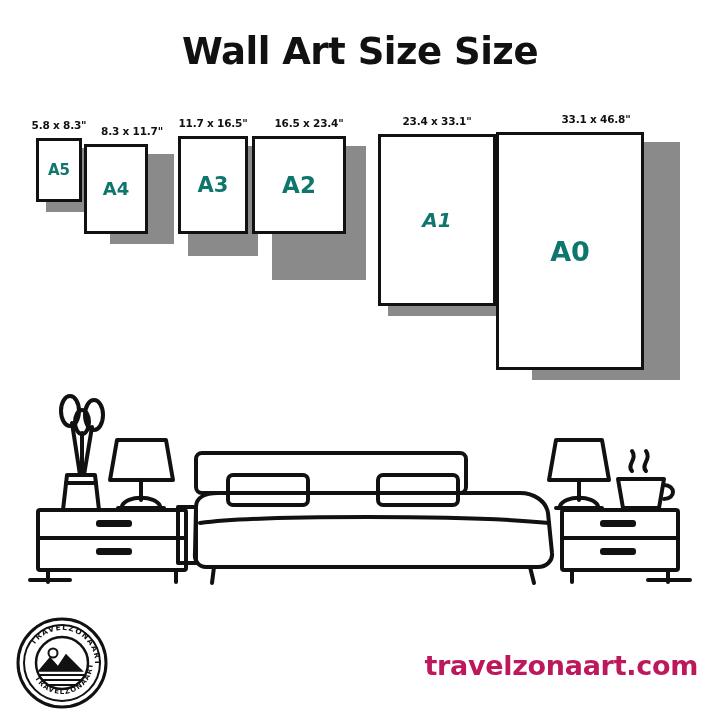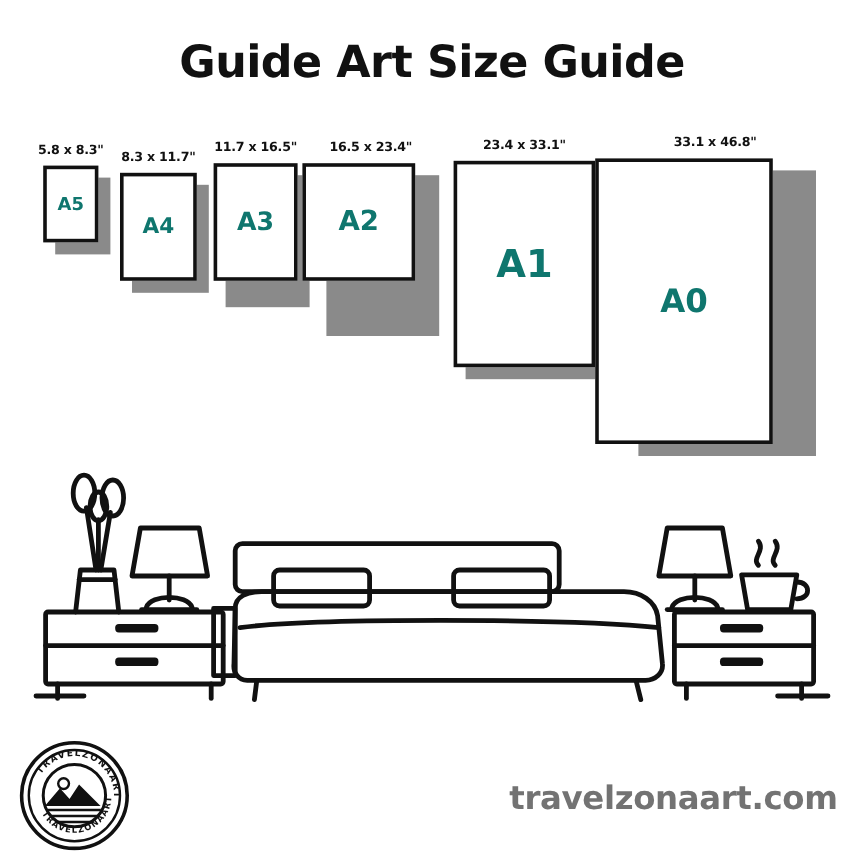--- a/index.html
+++ b/index.html
@@ -96,43 +96,43 @@
     top: 12px;
     width: 92px;
     height: 92px;
   }
   #site {
     position: absolute;
     right: 22px;
     top: 45px;
     font-size: 27px;
     font-weight: 700;
-    color: #737373;
+    color: #be185d;
     letter-spacing: -0.3px;
   }
 </style>
 </head>
 <body>
 
 <div id="stage">
 
-  <div id="title">Guide Art Size Guide</div>
+  <div id="title">Wall Art Size Size</div>
 
   <div id="frames">
       <div class="frame-group" style="left: 0px; top: 0px;">
         <div class="frame-dim" style="left: 24px; top: 119px; width: 70px;">5.8 x 8.3"</div>
         <div class="frame-shadow" style="left: 46px; top: 148px; width: 46px; height: 64px;"></div>
         <div class="frame-box" style="left: 36px; top: 138px; width: 46px; height: 64px;">
           <span class="frame-label" style="font-size: 15px;">A5</span>
         </div>
       </div>
       <div class="frame-group" style="left: 0px; top: 0px;">
         <div class="frame-dim" style="left: 88px; top: 125px; width: 88px;">8.3 x 11.7"</div>
         <div class="frame-shadow" style="left: 110px; top: 154px; width: 64px; height: 90px;"></div>
-        <div class="frame-box" style="left: 100px; top: 144px; width: 64px; height: 90px;">
+        <div class="frame-box" style="left: 84px; top: 144px; width: 64px; height: 90px;">
           <span class="frame-label" style="font-size: 18px;">A4</span>
         </div>
       </div>
       <div class="frame-group" style="left: 0px; top: 0px;">
         <div class="frame-dim" style="left: 166px; top: 117px; width: 94px;">11.7 x 16.5"</div>
         <div class="frame-shadow" style="left: 188px; top: 146px; width: 70px; height: 110px;"></div>
         <div class="frame-box" style="left: 178px; top: 136px; width: 70px; height: 98px;">
           <span class="frame-label" style="font-size: 21px;">A3</span>
         </div>
       </div>
@@ -140,21 +140,21 @@
         <div class="frame-dim" style="left: 250px; top: 117px; width: 118px;">16.5 x 23.4"</div>
         <div class="frame-shadow" style="left: 272px; top: 146px; width: 94px; height: 134px;"></div>
         <div class="frame-box" style="left: 252px; top: 136px; width: 94px; height: 98px;">
           <span class="frame-label" style="font-size: 23px;">A2</span>
         </div>
       </div>
       <div class="frame-group" style="left: 0px; top: 0px;">
         <div class="frame-dim" style="left: 366px; top: 115px; width: 142px;">23.4 x 33.1"</div>
         <div class="frame-shadow" style="left: 388px; top: 144px; width: 118px; height: 172px;"></div>
         <div class="frame-box" style="left: 378px; top: 134px; width: 118px; height: 172px;">
-          <span class="frame-label" style="font-size: 32px;">A1</span>
+          <span class="frame-label" style="font-size: 20px; font-style: italic;">A1</span>
         </div>
       </div>
       <div class="frame-group" style="left: 0px; top: 0px;">
         <div class="frame-dim" style="left: 510px; top: 113px; width: 172px;">33.1 x 46.8"</div>
         <div class="frame-shadow" style="left: 532px; top: 142px; width: 148px; height: 238px;"></div>
         <div class="frame-box" style="left: 496px; top: 132px; width: 148px; height: 238px;">
           <span class="frame-label" style="font-size: 27px;">A0</span>
         </div>
       </div>
     </div>

